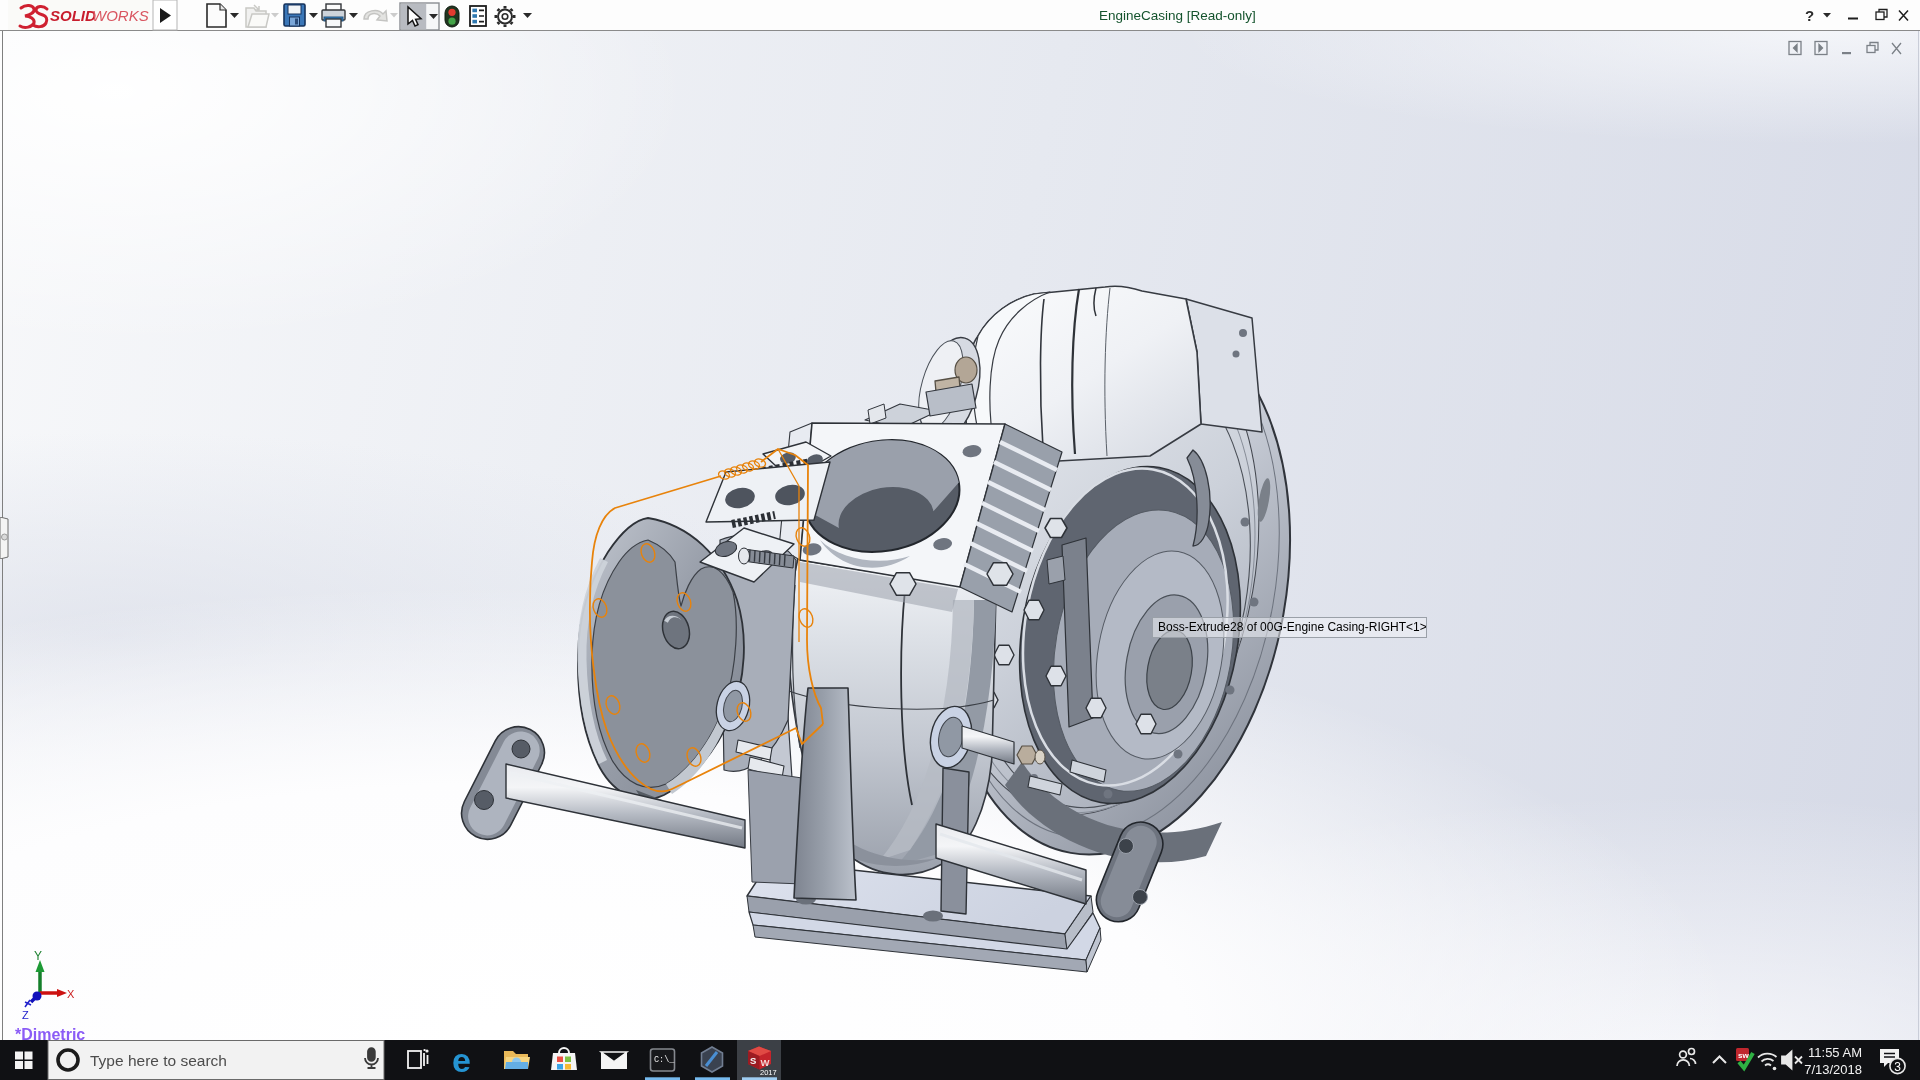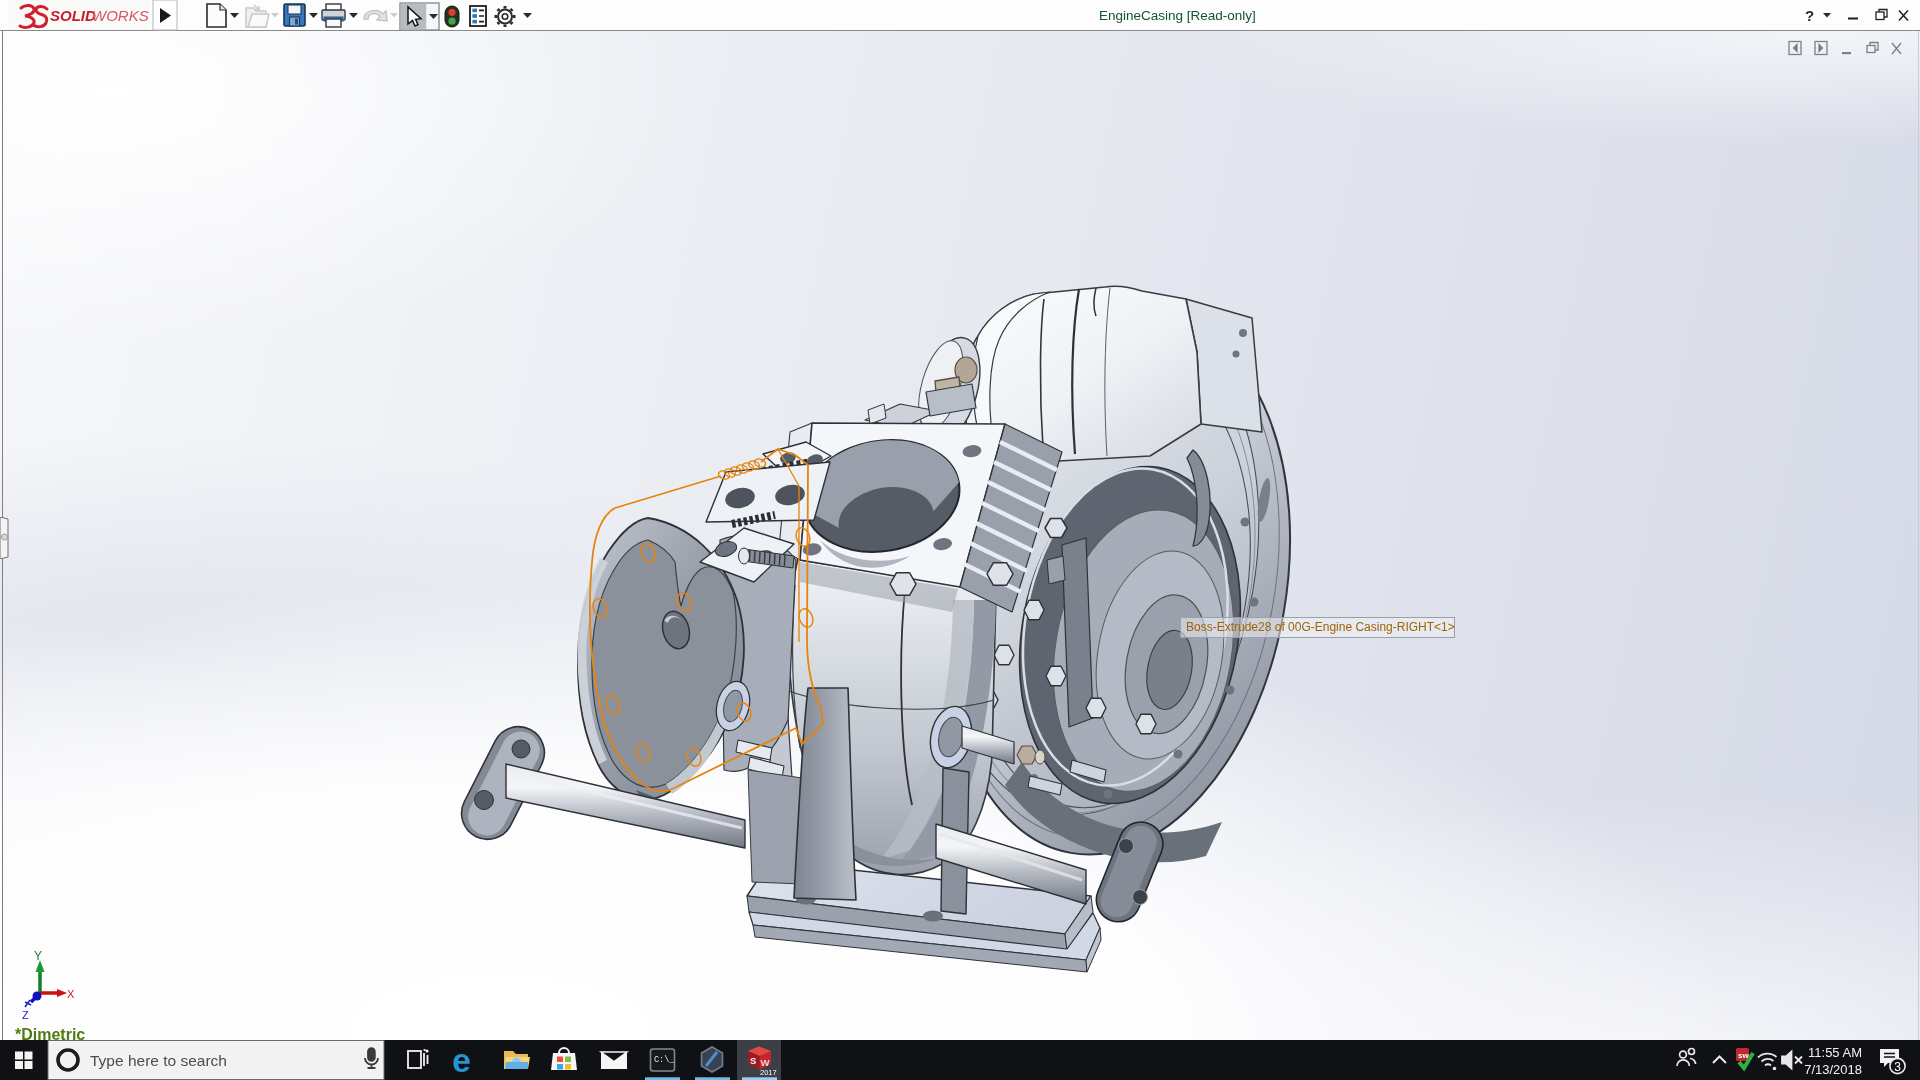--- a/index.html
+++ b/index.html
@@ -12,23 +12,23 @@
       radial-gradient(85% 58% at 26% 99%, #ffffff 0%, #fdfdfe 42%, rgba(255,255,255,0) 76%),
       radial-gradient(55% 38% at 88% 103%, rgba(252,252,254,.85) 0%, rgba(255,255,255,0) 72%),
       radial-gradient(50% 42% at 6% 6%, rgba(255,255,255,.98) 0%, rgba(255,255,255,0) 60%),
       radial-gradient(45% 15% at 95% 0%, rgba(250,251,253,.8) 0%, rgba(255,255,255,0) 75%),
       radial-gradient(48% 26% at 6% 60%, rgba(214,218,230,.6) 0%, rgba(222,226,236,.25) 55%, rgba(255,255,255,0) 78%),
       linear-gradient(102deg, #f7f8fa 0%, #e6e9f0 50%, #d5d9e6 100%);}
   #vpline{position:absolute;left:2px;top:31px;width:1px;height:1009px;background:#7f7f7f;}
   #taskbar{position:absolute;left:0;top:1040px;width:1920px;height:40px;background:#101114;}
   #title-text{position:absolute;top:8px;left:1099px;font-size:13.5px;color:#14532d;white-space:nowrap;}
   #tooltip{position:absolute;left:1152px;top:617px;width:268px;height:19px;
-    border:1px solid #9aa0a8;background:rgba(238,241,245,0.55);color:#a16207;
-    font-size:12px;line-height:19px;padding-left:5px;white-space:nowrap;overflow:hidden;margin-left:28px;}
-  #dimetric{position:absolute;left:15px;top:1026px;font-size:16px;font-weight:600;color:#4d7c0f;}
+    border:1px solid #9aa0a8;background:rgba(238,241,245,0.55);color:#000000;
+    font-size:12px;line-height:19px;padding-left:5px;white-space:nowrap;overflow:hidden;}
+  #dimetric{position:absolute;left:15px;top:1026px;font-size:16px;font-weight:600;color:#8b5cf6;}
 </style>
 </head>
 <body>
 <div id="viewport"></div>
 <div id="vpline"></div>
 <div class="abs" style="left:1918px;top:31px;width:1px;height:1009px;background:#c9cdd8"></div>
 
 <svg id="model" class="abs" style="left:0;top:31px" width="1920" height="1009" viewBox="0 31 1920 1009">
 <defs>
   <linearGradient id="gRing" x1="0.15" y1="0.1" x2="0.85" y2="0.9">

